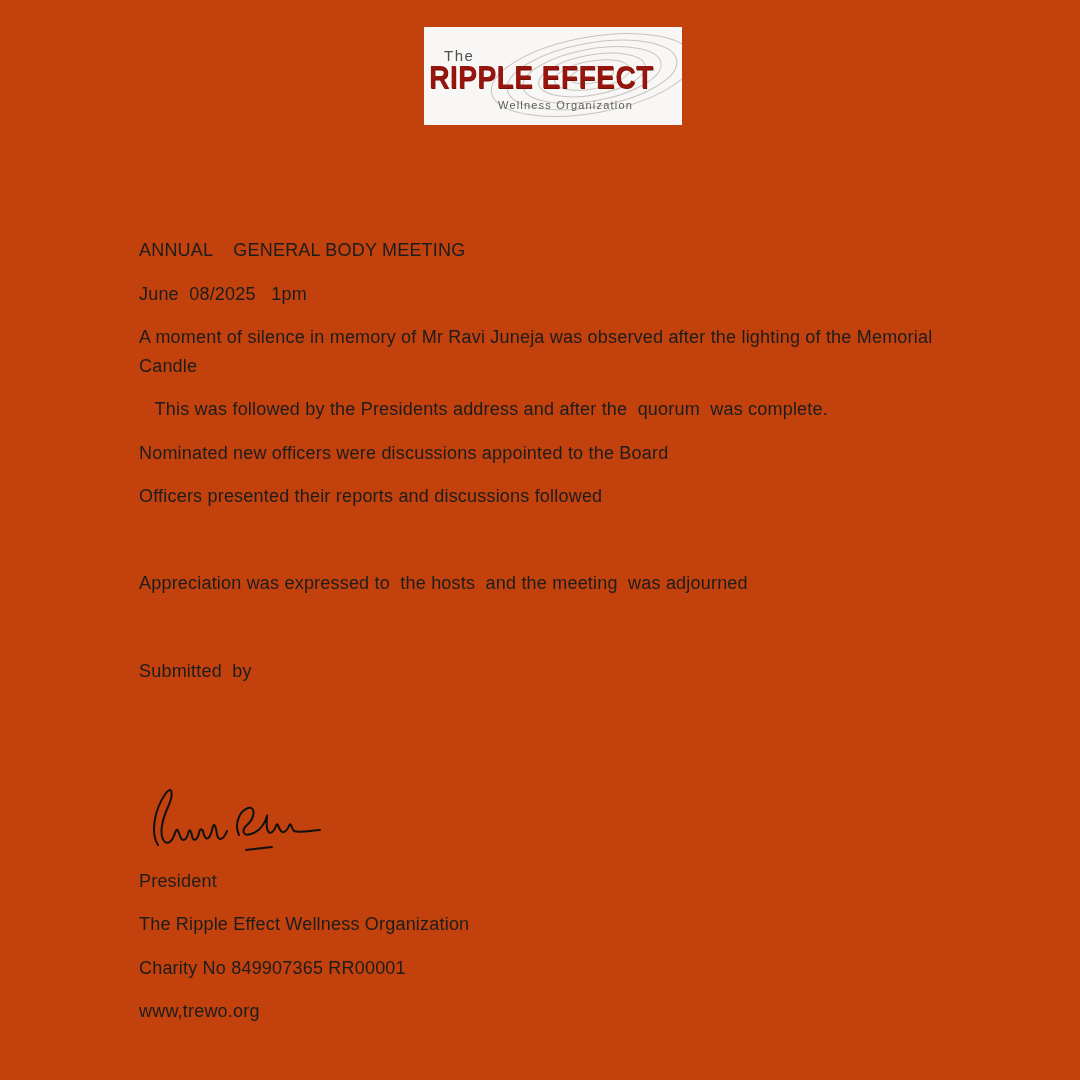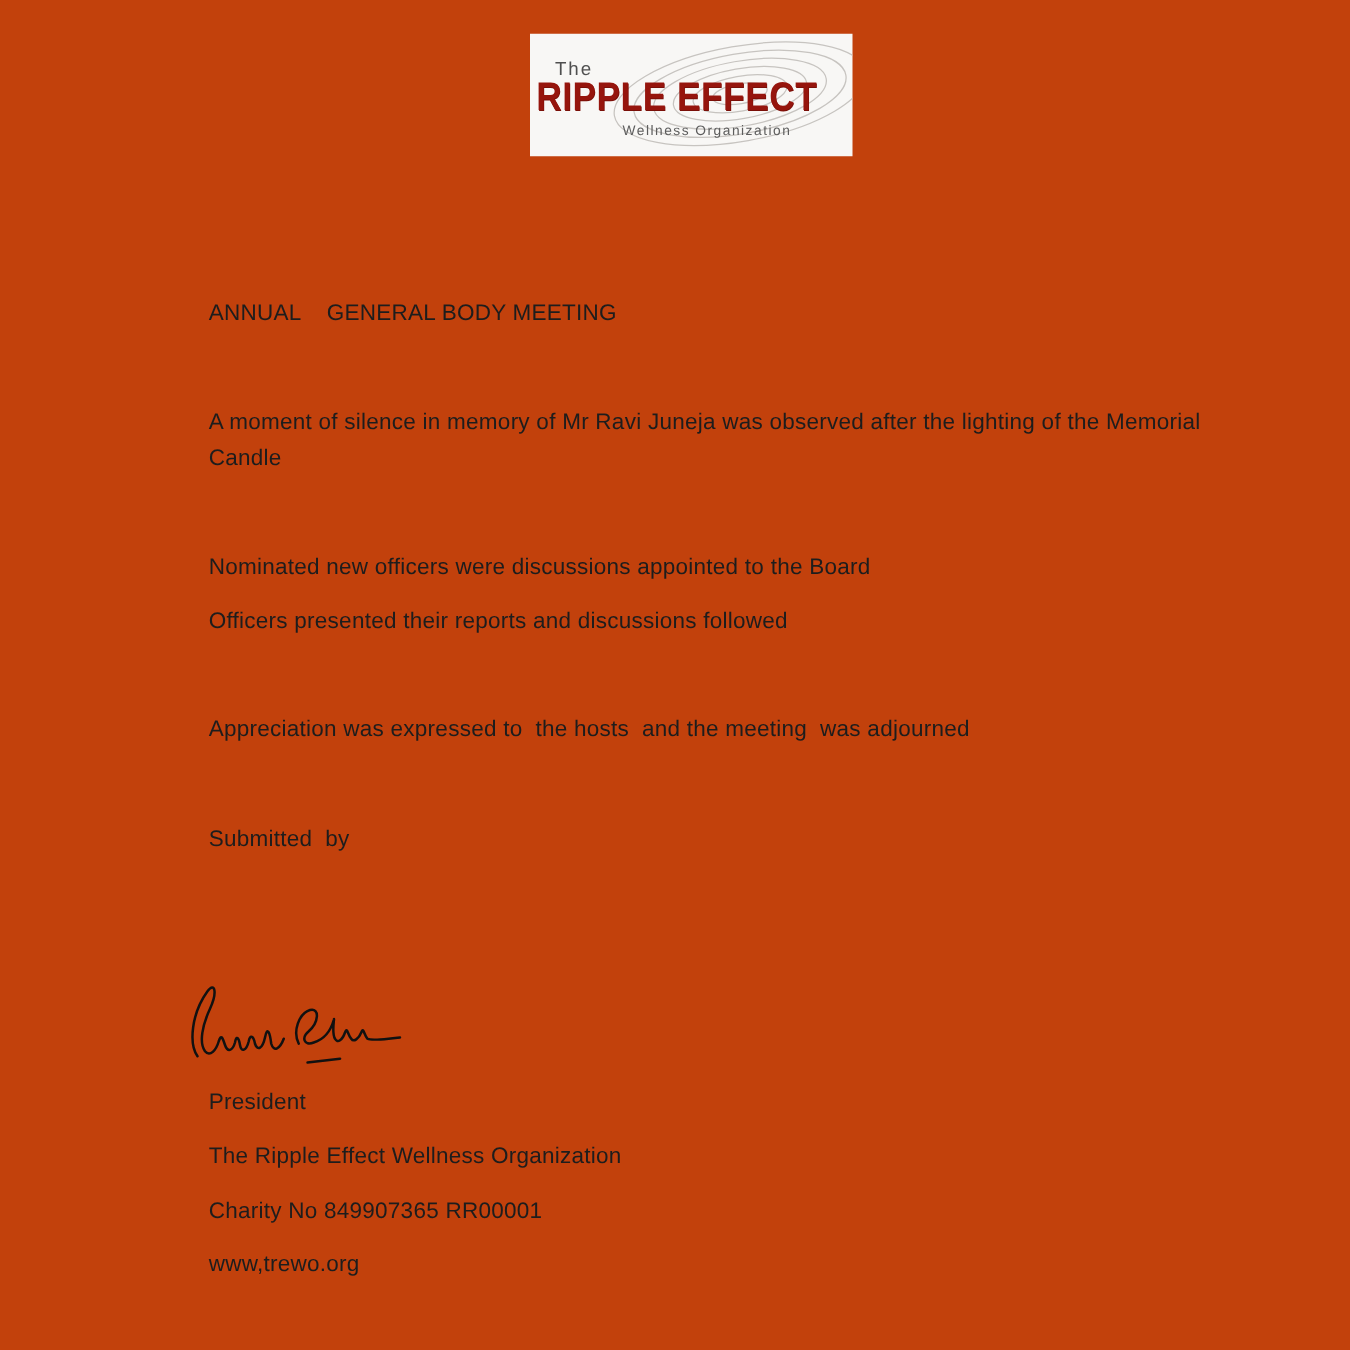--- a/index.html
+++ b/index.html
@@ -12,21 +12,20 @@
     color: #1d1d1d;
     overflow: hidden;
   }
   .line {
     position: absolute;
     left: 139px;
     font-size: 18px;
     line-height: 29px;
     white-space: pre-wrap;
     letter-spacing: 0.2px;
-    margin-left: 28px;
   }
   
   .logo {
     position: absolute;
     left: 424px;
     top: 27px;
     width: 258px;
     height: 98px;
     background: #f8f7f5;
     overflow: hidden;
@@ -90,22 +89,24 @@
         <ellipse cx="168" cy="48" rx="86" ry="32"></ellipse>
         <ellipse cx="168" cy="48" rx="102" ry="38"></ellipse>
       </g>
     </svg>
     <div class="logo-the">The</div>
     <div class="logo-name">RIPPLE EFFECT</div>
     <div class="logo-sub">Wellness Organization</div>
   </div>
 
   <div class="line" style="top:236px">ANNUAL    GENERAL BODY MEETING</div>
+  <div class="line" style="top:280px">June  08/2025   1pm</div>
   <div class="line" style="top:323px">A moment of silence in memory of Mr Ravi Juneja was observed after the lighting of the Memorial
 Candle</div>
+  <div class="line" style="top:395px">   This was followed by the Presidents address and after the  quorum  was complete.</div>
   <div class="line" style="top:439px">Nominated new officers were discussions appointed to the Board</div>
   <div class="line" style="top:482px">Officers presented their reports and discussions followed</div>
   <div class="line" style="top:569px">Appreciation was expressed to  the hosts  and the meeting  was adjourned</div>
 
   <div class="line" style="top:657px">Submitted  by</div>
 
   <svg class="signature" viewBox="0 0 185 75" xmlns="http://www.w3.org/2000/svg">
     <g fill="none" stroke="#111111" stroke-width="2" stroke-linecap="round">
       <path d="M16,62 C9,52 11,28 24,10 C30,2 32,11 26,24 C20,37 17,51 22,58 C26,63 31,57 33,50 C35,44 36,47 38,53 C40,59 44,58 46,51 C47,45 49,47 50,53 C51,59 55,58 57,50 C58,44 61,46 62,52 C64,58 68,56 70,47 C72,37 74,44 75,52 C77,59 82,56 85,48"></path>
       <path d="M97,52 C92,42 97,28 106,25 C114,23 113,35 105,42 C99,47 101,54 109,51 C119,48 123,40 125,33 C126,29 123,43 126,48 C128,52 132,49 134,43 C136,38 136,45 139,48 C141,51 145,48 147,43 C149,38 149,45 152,48 C156,50 166,48 178,47"></path>

